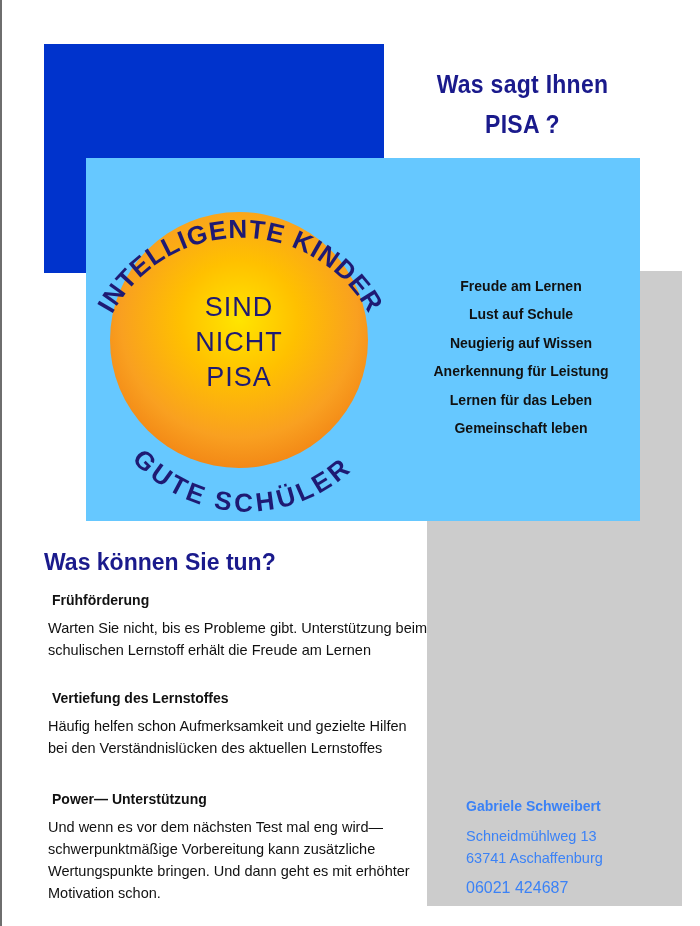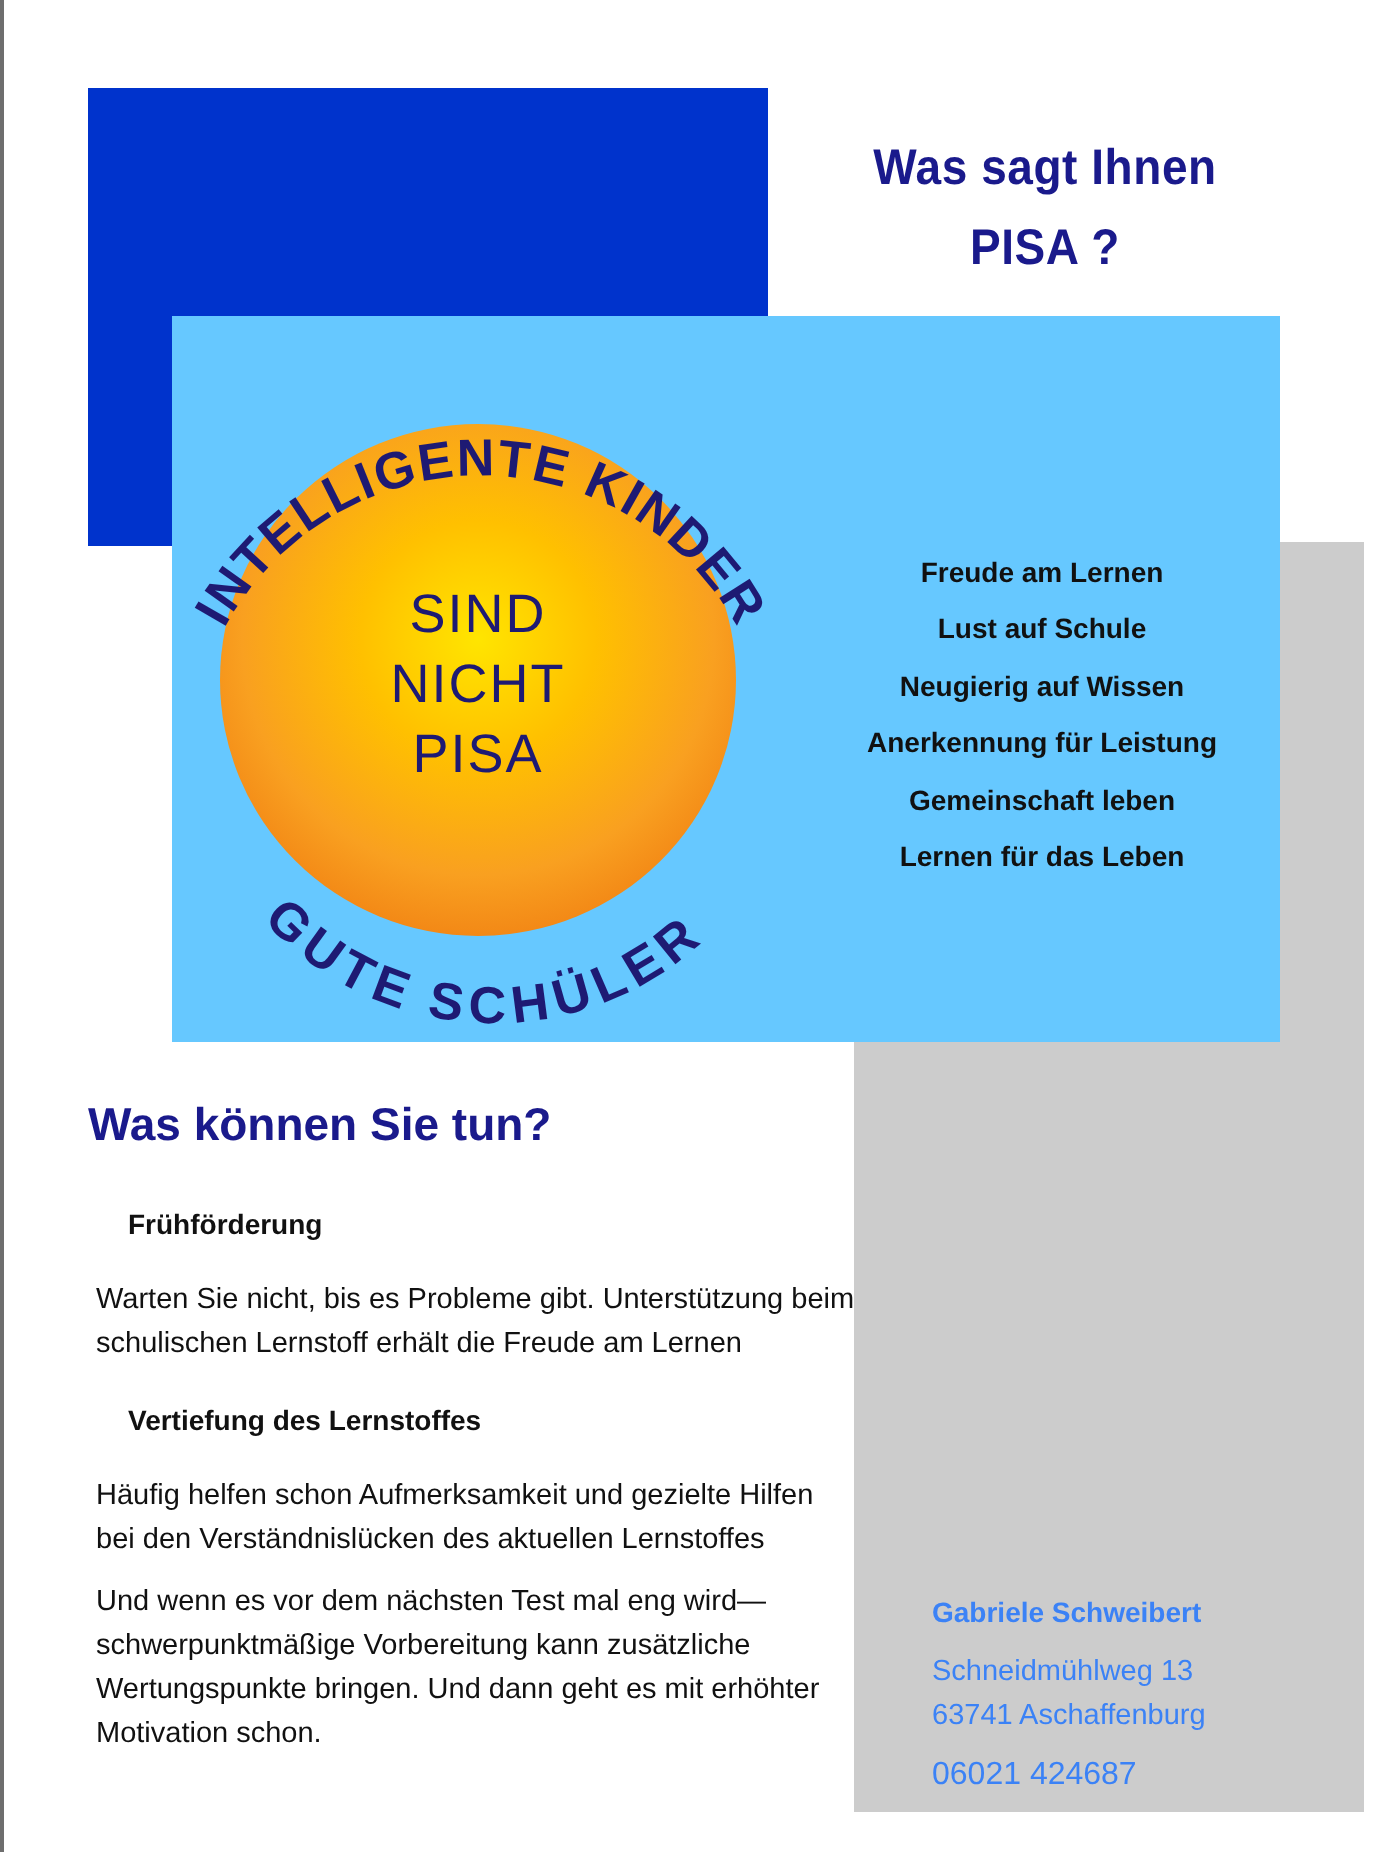--- a/index.html
+++ b/index.html
@@ -11,21 +11,21 @@
   .headline { position:absolute; left:400px; top:64px; width:245px; text-align:center; color:#1a1a8c; font-weight:bold; font-size:25px; line-height:40px; letter-spacing:0.3px; transform:scaleX(0.92); transform-origin:center; }
   .headline div { white-space:nowrap; }
   .values-list { position:absolute; left:410px; top:272px; width:222px; margin:0; padding:0; list-style:none; text-align:center; }
   .values-list li { font-weight:bold; font-size:14px; line-height:28.4px; color:#111; white-space:nowrap; }
   .sun { position:absolute; left:110px; top:212px; width:258px; height:256px; border-radius:50%;
          background: radial-gradient(circle at 50% 42%, #ffe500 0%, #ffc000 30%, #f9a020 60%, #ef7a10 85%, #e06a10 100%); }
   .sun-text { position:absolute; left:110px; top:290px; width:258px; text-align:center; color:#1e1a73; font-weight:normal; font-size:27px; line-height:35px; letter-spacing:1px; }
   .arc-svg { position:absolute; left:0; top:0; width:700px; height:926px; pointer-events:none; }
   .section-title { position:absolute; left:44px; top:545px; margin:0; color:#1a1a8c; font-weight:bold; font-size:23px; line-height:34px; }
   .block { position:absolute; left:48px; width:380px; }
-  .block h3 { margin:16px; font-size:14px; font-weight:bold; color:#111; line-height:22px; }
+  .block h3 { margin:4px; font-size:14px; font-weight:bold; color:#111; line-height:22px; }
   .block p { margin:6px 0 0 0; font-size:14.5px; line-height:22px; color:#111; }
   .contact { position:absolute; left:466px; top:795px; width:210px; color:#3b82f6; }
   .contact .name { font-weight:bold; font-size:14px; line-height:22px; }
   .contact .addr { margin-top:8px; font-size:14.5px; line-height:22px; }
   .contact .phone { margin-top:8px; font-size:16px; line-height:22px; }
 </style>
 </head>
 <body>
 
 <div class="left-rule"></div>
@@ -57,37 +57,38 @@
   <text font-family="'Liberation Sans', sans-serif" font-weight="bold" font-size="26" fill="#1e1a73" letter-spacing="1">
     <textPath href="#arcBottom" startOffset="50%" text-anchor="middle" dominant-baseline="hanging">GUTE SCHÜLER</textPath>
   </text>
 </svg>
 
 <ul class="values-list">
   <li>Freude am Lernen</li>
   <li>Lust auf Schule</li>
   <li>Neugierig auf Wissen</li>
   <li>Anerkennung für Leistung</li>
+  <li>Lernen für das Leben</li>
   <li>Gemeinschaft leben</li>
-  <li>Lernen für das Leben</li>
 </ul>
 
 <h2 class="section-title">Was können Sie tun?</h2>
 
 <div class="block" style="top:585px;">
   <h3>Frühförderung</h3>
   <p>Warten Sie nicht, bis es Probleme gibt. Unterstützung beim schulischen Lernstoff erhält die Freude am Lernen</p>
 </div>
 
 <div class="block" style="top:683px;">
   <h3>Vertiefung des Lernstoffes</h3>
   <p>Häufig helfen schon Aufmerksamkeit und gezielte Hilfen bei den Verständnislücken des aktuellen Lernstoffes</p>
 </div>
 
 <div class="block" style="top:784px;">
+  <h3>Power— Unterstützung</h3>
   <p>Und wenn es vor dem nächsten Test mal eng wird— schwerpunktmäßige Vorbereitung kann zusätzliche Wertungspunkte bringen. Und dann geht es mit erhöhter Motivation schon.</p>
 </div>
 
 <div class="contact">
   <div class="name">Gabriele Schweibert</div>
   <div class="addr">
     <div>Schneidmühlweg 13</div>
     <div>63741 Aschaffenburg</div>
   </div>
   <div class="phone">06021 424687</div>

